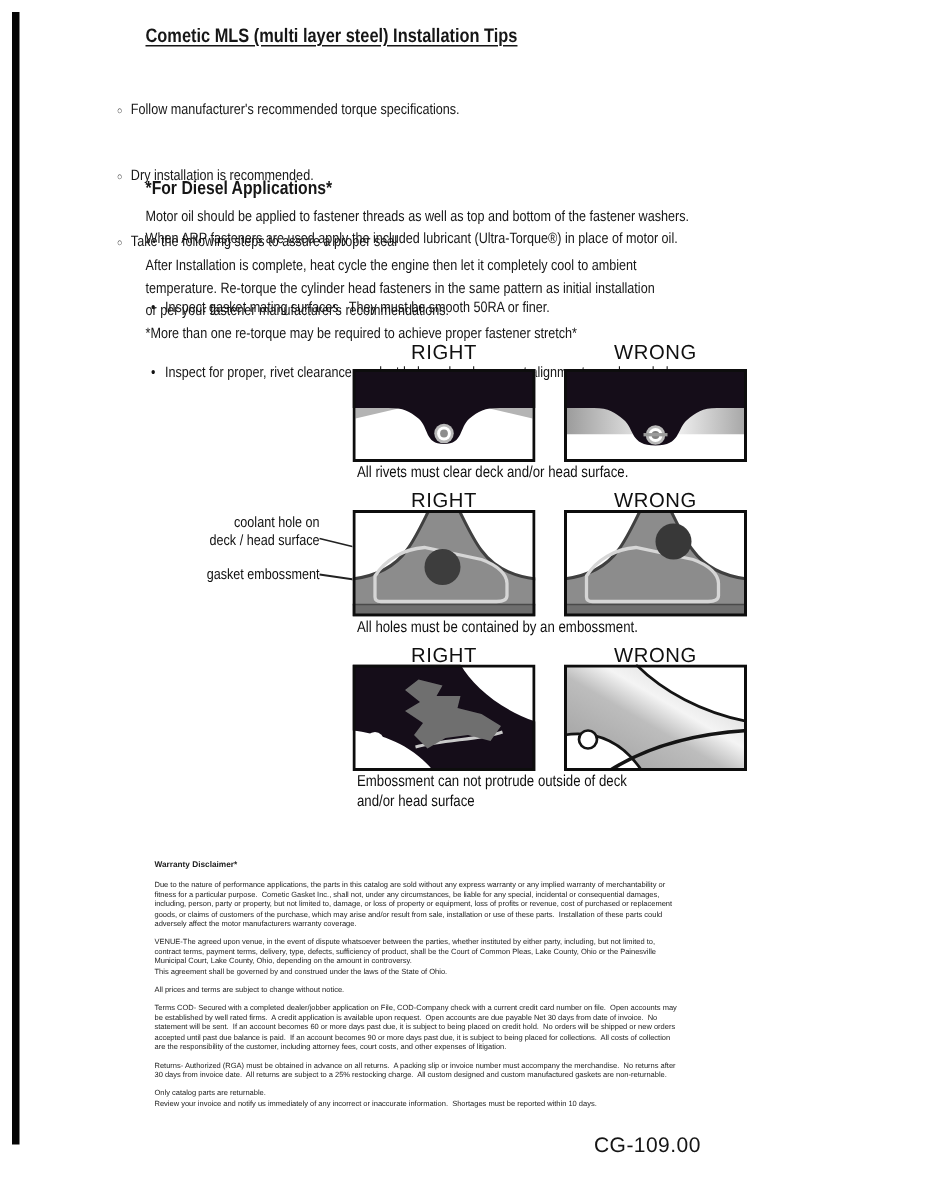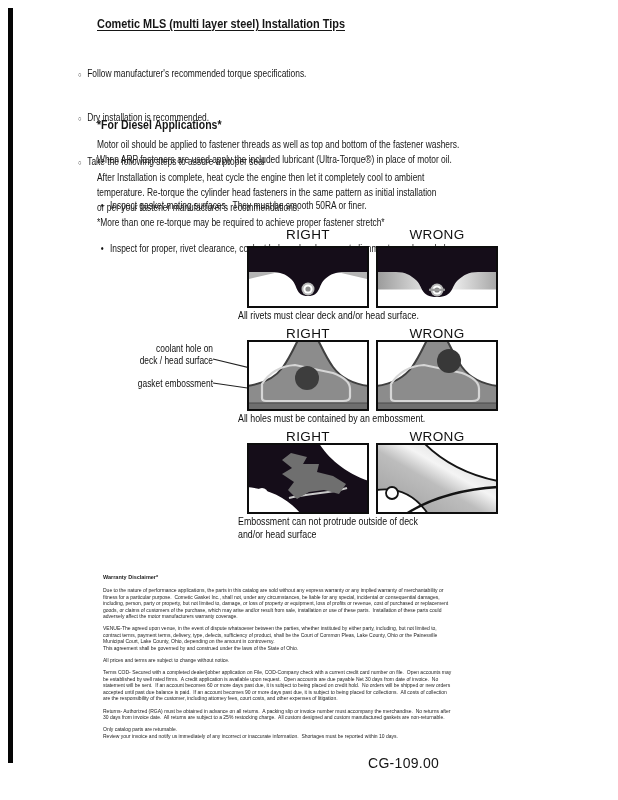--- a/index.html
+++ b/index.html
@@ -17,36 +17,36 @@
   .tip.lvl1::before{content:"○";position:absolute;left:0;top:1px;font-size:7px;color:#222;}
   .tip.lvl2{margin-left:27px;}
   .tip.lvl2::before{content:"•";position:absolute;left:0;top:0;font-size:10px;color:#111;}
 
   .h2{position:absolute;left:97px;top:118px;font-size:12.5px;font-weight:bold;}
   .para{position:absolute;left:97px;font-size:10px;line-height:15px;}
   .p1{top:137px;} .p2{top:170px;} .p3{top:215px;}
 
   .rw-label{position:absolute;width:122px;text-align:center;font-size:13.5px;letter-spacing:.4px;color:#101010;}
   .panel{position:absolute;width:122px;background:#fff;line-height:0;}
-  .colL{left:247px;} .colR{left:376px;}
+  .colL{left:235px;} .colR{left:376px;}
   .row1-label{top:227px;} .row1-panel{top:246px;}
   .row2-label{top:326px;} .row2-panel{top:340px;}
   .row3-label{top:429px;} .row3-panel{top:443px;}
   .caption{position:absolute;left:238px;font-size:10.5px;line-height:13px;color:#101010;}
   .cap1{top:309px;} .cap2{top:412px;} .cap3{top:515px;}
 
   .side-label{position:absolute;left:83px;width:130px;text-align:right;font-size:10px;line-height:11.5px;color:#101010;}
   .sl1{top:343px;} .sl2{top:378px;}
   .leaders{position:absolute;left:205px;top:350px;}
 
   .legal{position:absolute;left:103px;top:574px;width:440px;font-size:5px;line-height:6.4px;color:#222;}
   .legal .lg-h{font-size:5.5px;font-weight:bold;margin:0 0 7px 0;white-space:pre;}
   .legal p{margin:0 0 6px 0;white-space:pre;}
 
-  .code{position:absolute;left:368px;top:755px;font-size:14px;letter-spacing:.3px;color:#151515;}
+  .code{position:absolute;left:396px;top:755px;font-size:14px;letter-spacing:.3px;color:#151515;}
 </style>
 </head>
 <body>
 
 <div class="page">
 
   <div class="edge-bar"></div>
 
   <div class="title cond">Cometic MLS (multi layer steel) Installation Tips</div>
 

